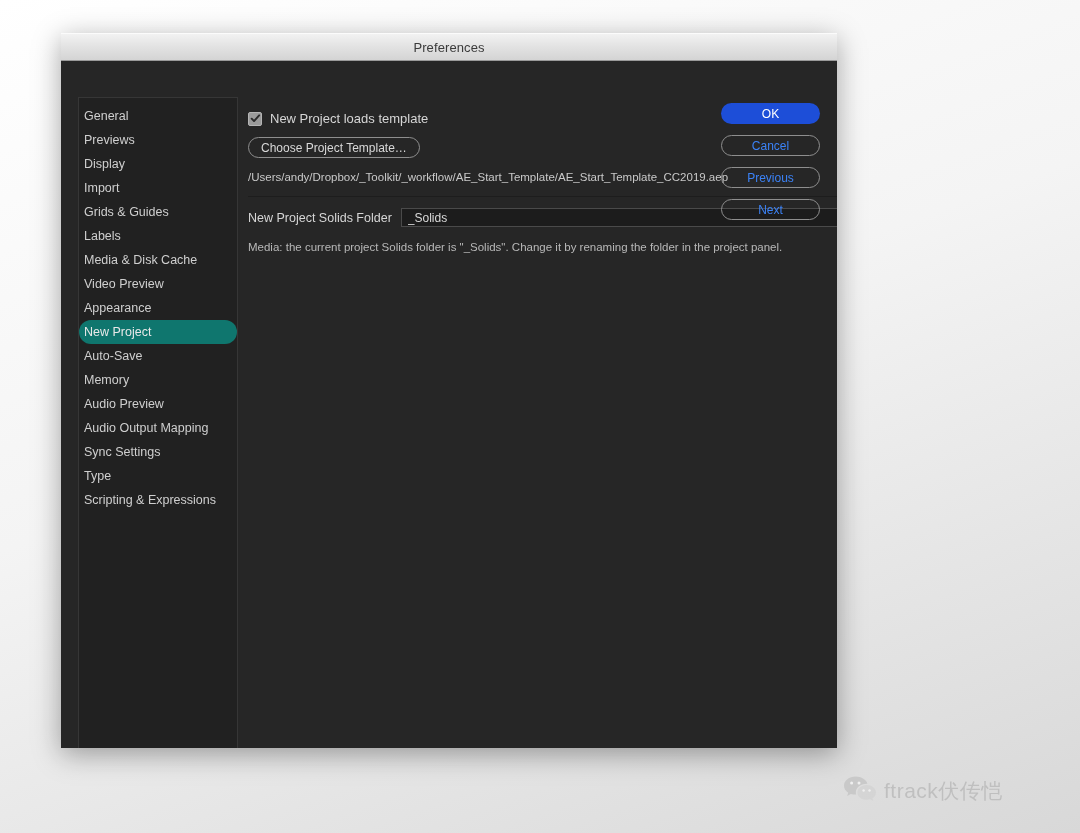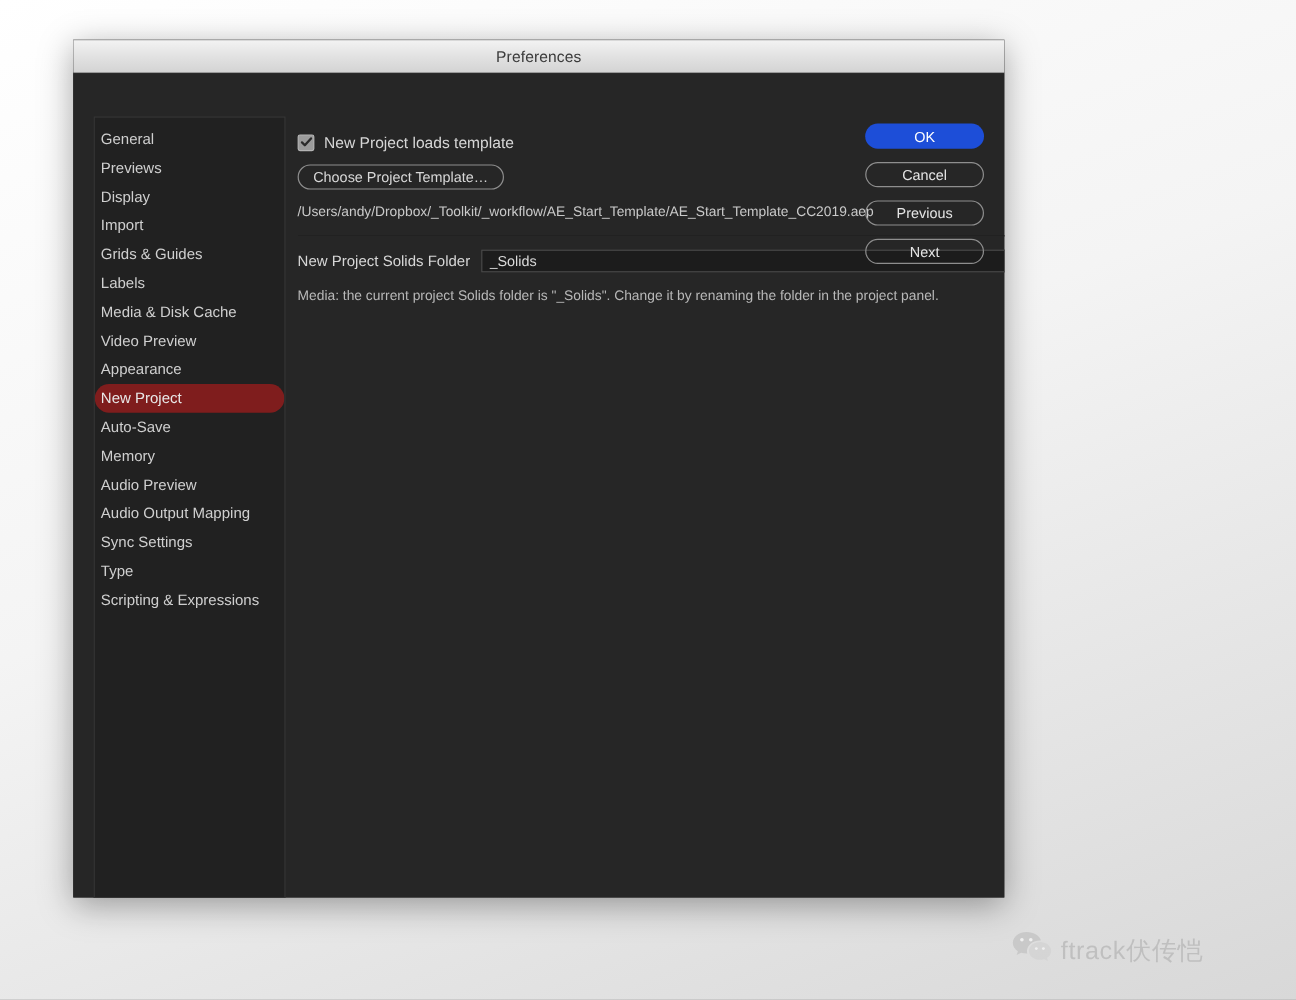--- a/index.html
+++ b/index.html
@@ -75,21 +75,21 @@
     height: 24px;
     line-height: 24px;
     padding-left: 5px;
     font-size: 12.5px;
     color: #cfcfcf;
     white-space: nowrap;
     cursor: default;
   }
 
   .sidebar-item.selected {
-    background: #7f1d1d;
+    background: #0f766e;
     color: #e8e8e8;
     border-radius: 12px;
   }
 
   
   .main {
     position: absolute;
     left: 187px;
     top: 36px;
     right: 17px;
@@ -210,21 +210,21 @@
     align-items: center;
     justify-content: center;
     cursor: default;
   }
 
   .btn-col-outline {
     height: 21px;
     border-radius: 11px;
     border: 1px solid #8e8e8e;
     background: transparent;
-    color: #e5e5e5;
+    color: #3b82f6;
     font-size: 12px;
     font-family: "Liberation Sans", sans-serif;
     display: flex;
     align-items: center;
     justify-content: center;
     cursor: default;
   }
 
   
   .watermark {

